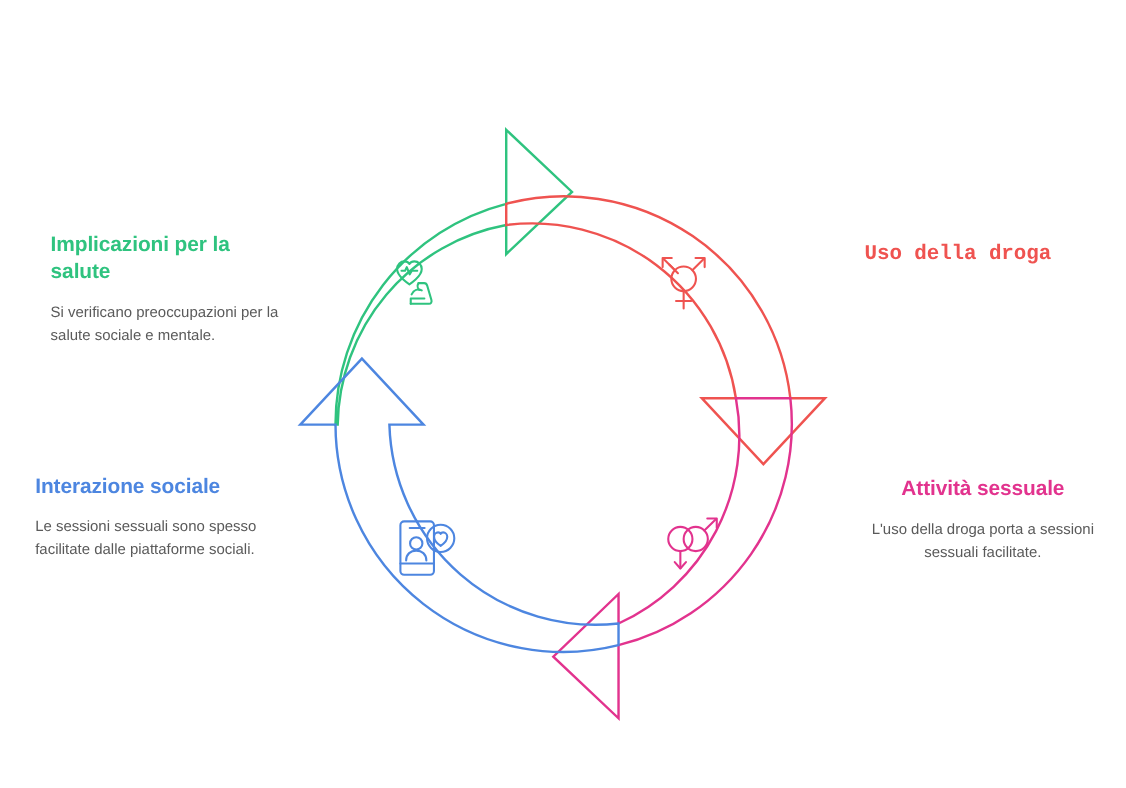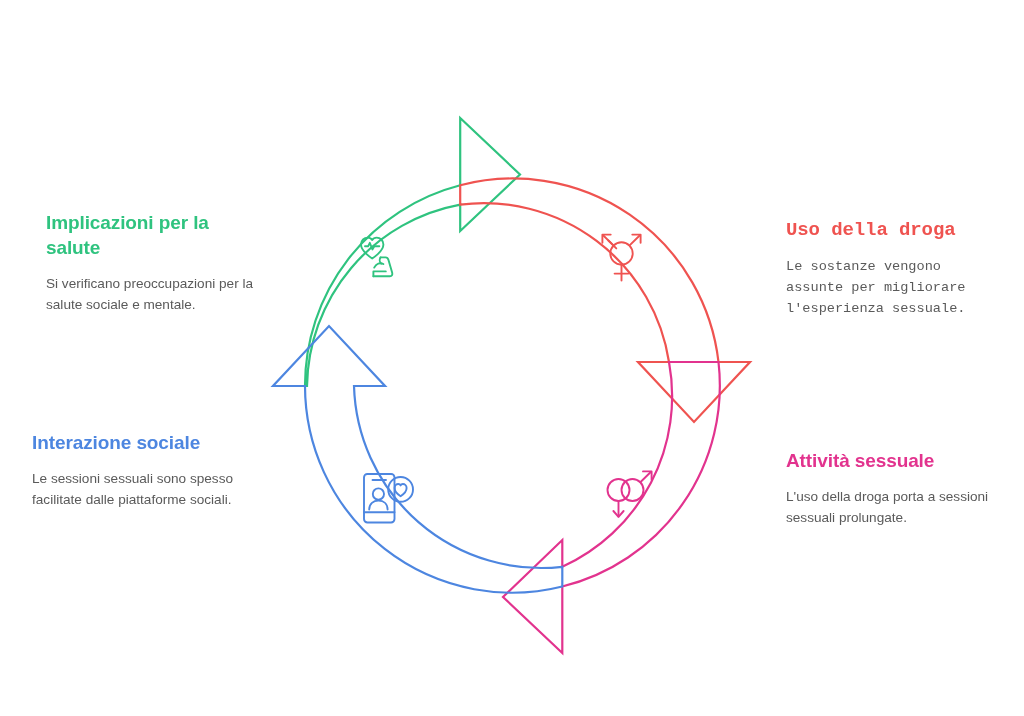--- a/index.html
+++ b/index.html
@@ -79,22 +79,22 @@
     text-align: left;
     font-family: Liberation Mono, monospace;
   }
   #block-social {
     left: 32px;
     top: 430px;
     width: 209px;
   }
   #block-sexual {
     left: 786px;
-    top: 448px;
-    text-align: left;
+    top: 432px;
+    text-align: center;
   }
 </style>
 </head>
 <body>
 
 <div id="stage">
 
   <div id="cycle-diagram">
     <svg viewBox="0 0 500 564" xmlns="http://www.w3.org/2000/svg">
 
@@ -205,26 +205,25 @@
     </svg>
   </div>
 
   <div class="text-block" id="block-health">
     <h3 class="block-title" style="color:#2fc37f">Implicazioni per la salute</h3>
     <p class="block-body">Si verificano preoccupazioni per la salute sociale e mentale.</p>
   </div>
 
   <div class="text-block" id="block-drug">
     <h3 class="block-title" style="color:#ef5350">Uso della droga</h3>
-    <p class="block-body">Le sostanze vengono assunte per migliorare l'esperienza sessuale.</p>
   </div>
 
   <div class="text-block" id="block-social">
     <h3 class="block-title" style="color:#4d86e0">Interazione sociale</h3>
     <p class="block-body">Le sessioni sessuali sono spesso facilitate dalle piattaforme sociali.</p>
   </div>
 
   <div class="text-block" id="block-sexual">
     <h3 class="block-title" style="color:#e2338e">Attività sessuale</h3>
-    <p class="block-body">L'uso della droga porta a sessioni sessuali prolungate.</p>
+    <p class="block-body">L'uso della droga porta a sessioni sessuali facilitate.</p>
   </div>
 
 </div>
 
 </body></html>

